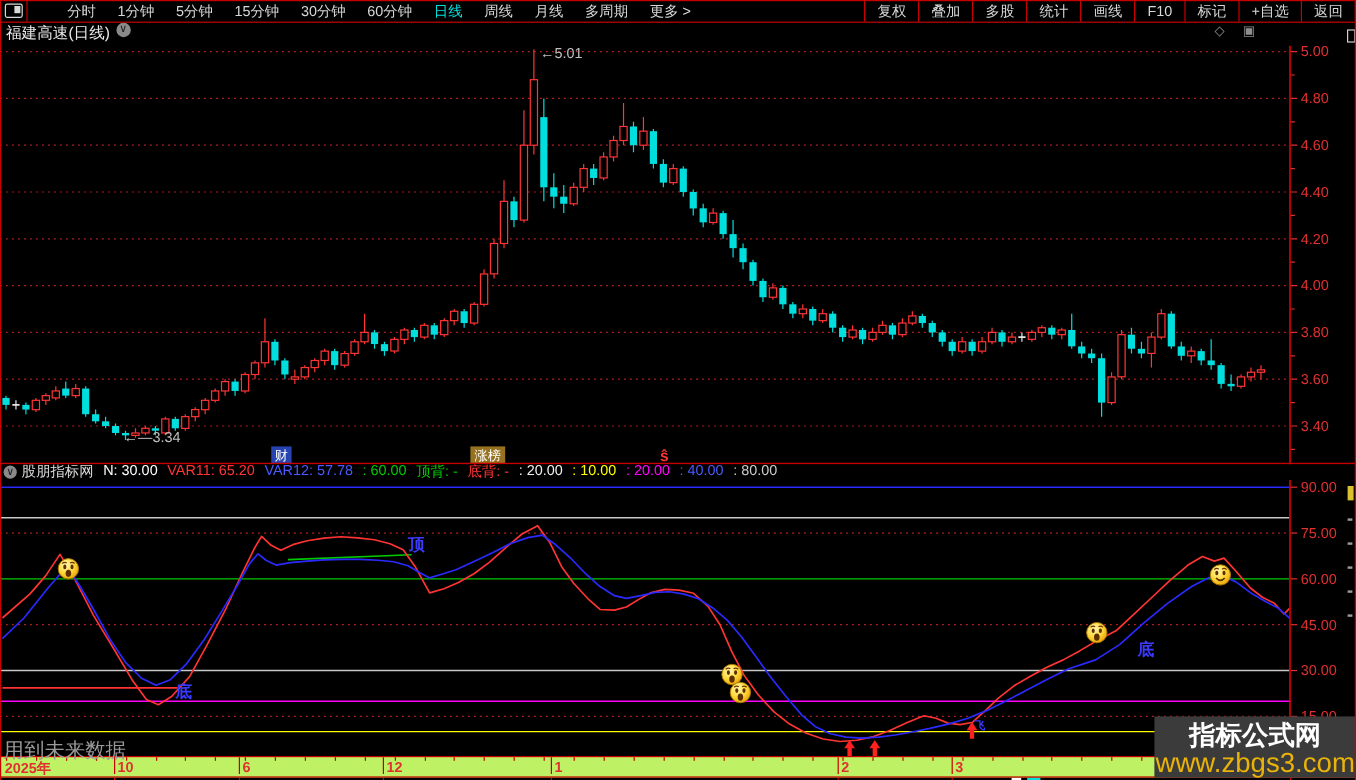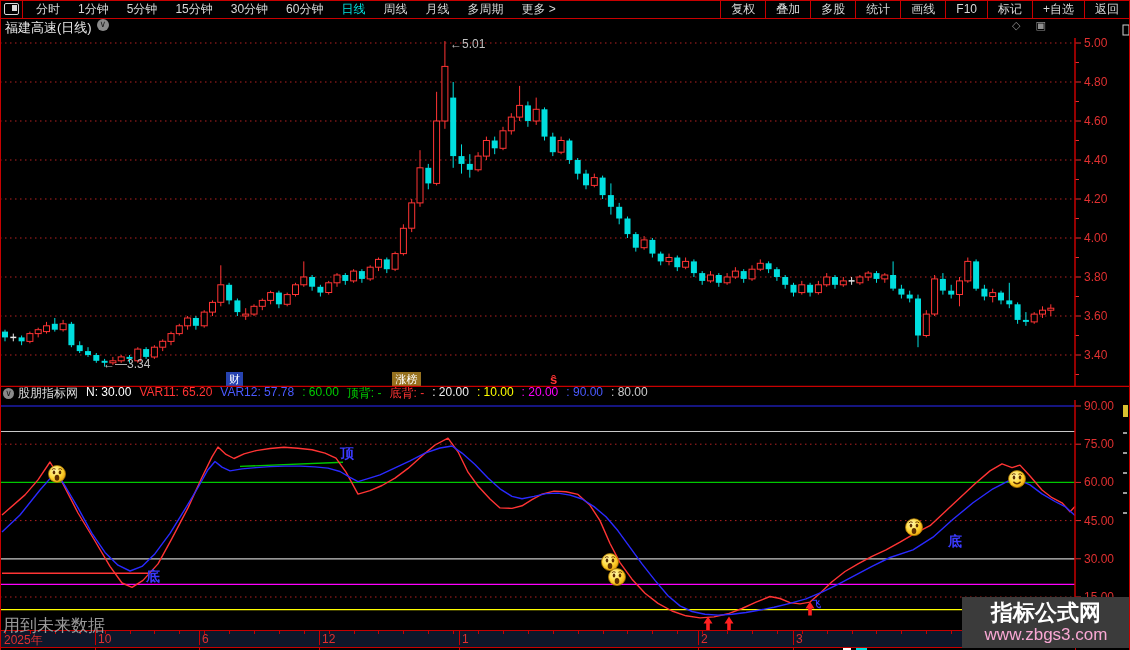--- a/index.html
+++ b/index.html
@@ -5,21 +5,21 @@
   html,body{margin:0;padding:0;background:#000;}
   body{width:1130px;height:650px;position:relative;overflow:hidden;
        font-family:"Liberation Sans","DejaVu Sans",sans-serif;}
   .abs{position:absolute;}
   
   .pb-top{left:0;top:0;width:1130px;height:1px;background:#c80000;z-index:50;}
   .pb-left{left:0;top:0;width:1px;height:650px;background:#c80000;z-index:50;}
   .pb-right{left:1129px;top:0;width:1px;height:650px;background:#c80000;z-index:50;}
   
   .topbar{left:0;top:0;width:1130px;height:18px;background:#000;border-bottom:1px solid #c80000;
-          display:flex;align-items:center;z-index:10;}
+          display:flex;align-items:center;z-index:10;gap:20px;}
   .win-icon-box{width:22px;height:18px;border-right:1px solid #c80000;display:flex;align-items:center;justify-content:center;flex:0 0 auto;}
   .win-icon{width:13px;height:10px;border:1px solid #d8d8d8;border-radius:2px;position:relative;}
   .win-icon::after{content:"";position:absolute;right:1px;top:1px;width:5px;height:6px;background:#d8d8d8;}
   .lmenu{display:flex;align-items:center;gap:0;margin-left:4px;}
   .lmenu .mi{color:#d8d8d8;font-size:12px;padding:1px 9px;cursor:default;white-space:nowrap;}
   .lmenu .mi.active{color:#00e0e0;}
   .rmenu{display:flex;align-items:flex-end;margin-left:auto;height:18px;}
   .rmenu .mi{color:#d8d8d8;font-size:12px;padding:1px 10px;border-left:1px solid #c80000;height:16px;line-height:16px;white-space:nowrap;}
   .rmenu .mi:last-child{border-right:1px solid #c80000;}
   
@@ -27,32 +27,32 @@
   .title-text{color:#e8e8e8;font-size:13px;margin-left:5px;}
   .chev{display:inline-block;width:12px;height:12px;border-radius:50%;background:#8a8a8a;color:#1a1a1a;
         font-size:9px;line-height:11px;text-align:center;margin-left:5px;}
   .tb-icons{margin-left:auto;margin-right:78px;color:#8f8f8f;font-size:11px;letter-spacing:6px;}
   
   .ind-header{left:0;top:387px;width:1130px;height:13px;display:flex;align-items:center;font-size:12px;white-space:nowrap;overflow:hidden;}
   .ind-header .chev{width:11px;height:11px;margin:0 4px 0 3px;line-height:10px;}
   .ind-header span.item{margin-right:8px;}
   .future-note{left:3px;top:614px;color:#9a9a9a;font-size:17px;z-index:5;text-align:right;}
   
-  .timeline{left:0;top:630px;width:1130px;height:16px;background:#0f172a;border-top:1px solid #c80000;border-bottom:1px solid #c80000;z-index:4;}
+  .timeline{left:0;top:630px;width:1130px;height:16px;background:#bef264;border-top:1px solid #c80000;border-bottom:1px solid #c80000;z-index:4;font-weight:bold;}
   .timeline .ylabel{position:absolute;left:4px;top:1px;color:#e03030;font-size:12px;}
   .timeline .mlabel{position:absolute;top:1px;color:#e03030;font-size:12px;}
   .timeline .sep{position:absolute;top:0;width:1px;height:14px;background:#c80000;}
   .timeline .tick{position:absolute;top:0;width:1px;height:3px;background:#c80000;}
   .bottom-strip{left:0;top:647px;width:1130px;height:3px;background:#000;z-index:3;}
   .frag{position:absolute;}
   
   .watermark{left:962px;top:597px;width:168px;height:51px;background:#3b3b3b;z-index:40;
              display:flex;flex-direction:column;align-items:center;justify-content:center;}
   .wm1{color:#ffffff;font-size:22px;font-weight:bold;line-height:24px;}
-  .wm2{color:#f9a8d4;font-size:17px;line-height:20px;}
+  .wm2{color:#eab308;font-size:23px;line-height:20px;}
   svg{display:block;}
   .price-svg{left:0;top:38px;z-index:2;}
   .ind-svg{left:0;top:400px;z-index:2;}
   .edge-strip{left:1122px;top:20px;width:8px;height:625px;z-index:6;}
 </style>
 </head>
 <body>
 
 <div class="abs pb-top"></div>
 <div class="abs pb-left"></div>
@@ -406,21 +406,21 @@
       <span class="item" style="color: rgb(220, 220, 220);">股朋指标网</span>
       <span class="item" style="color: rgb(255, 255, 255);">N: 30.00</span>
       <span class="item" style="color: rgb(255, 52, 52);">VAR11: 65.20</span>
       <span class="item" style="color: rgb(74, 90, 255); text-align: center;">VAR12: 57.78</span>
       <span class="item" style="color: rgb(0, 204, 0);">: 60.00</span>
       <span class="item" style="color: rgb(0, 204, 0);">顶背: -</span>
       <span class="item" style="color: rgb(255, 52, 52);">底背: -</span>
       <span class="item" style="color: rgb(238, 238, 238);">: 20.00</span>
       <span class="item" style="color: rgb(255, 255, 0);">: 10.00</span>
       <span class="item" style="color: rgb(255, 0, 255);">: 20.00</span>
-      <span class="item" style="color: rgb(74, 90, 255);">: 90.00</span>
+      <span class="item" style="color: rgb(74, 90, 255);">: 40.00</span>
       <span class="item" style="color: rgb(204, 204, 204);">: 80.00</span>
     </span>
 </div>
 
 <svg id="ind-svg" class="abs ind-svg" width="1130" height="230" viewBox="0 0 1130 230">
     <defs>
       <radialGradient id="smGrad" cx="38%" cy="32%" r="75%">
         <stop offset="0%" stop-color="#fff8b0"></stop>
         <stop offset="55%" stop-color="#ffd838"></stop>
         <stop offset="100%" stop-color="#e89c00"></stop>

